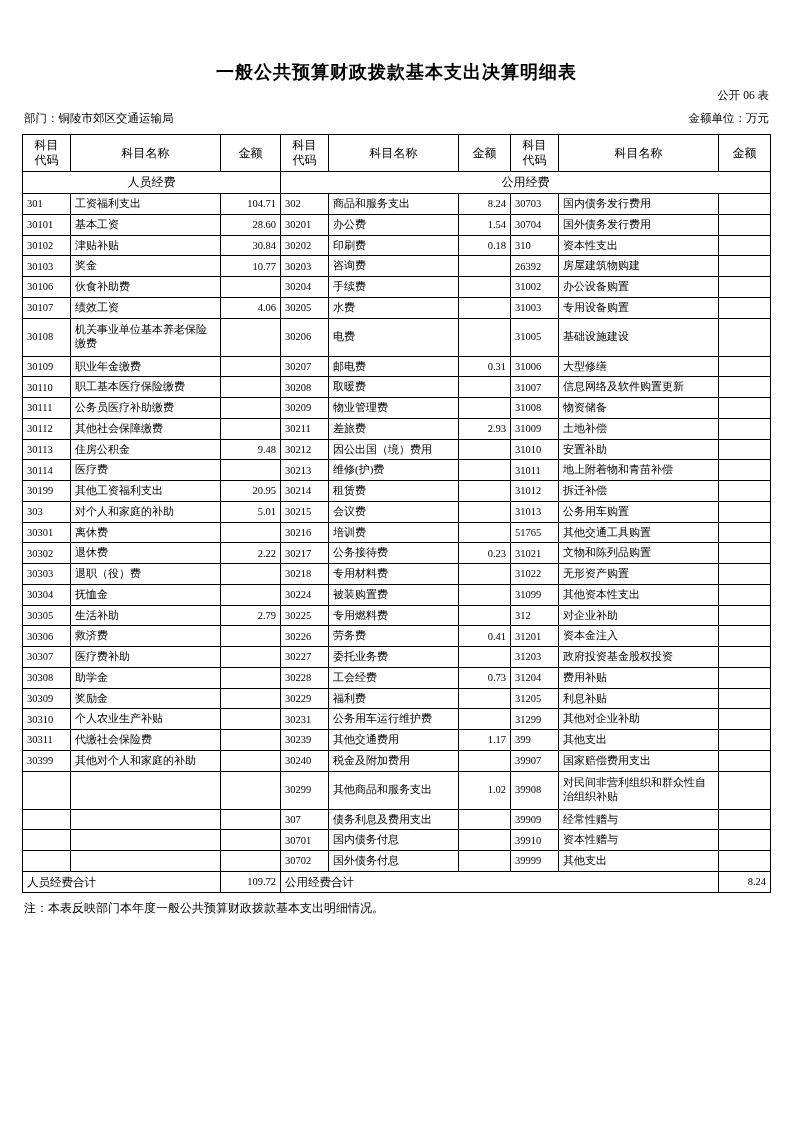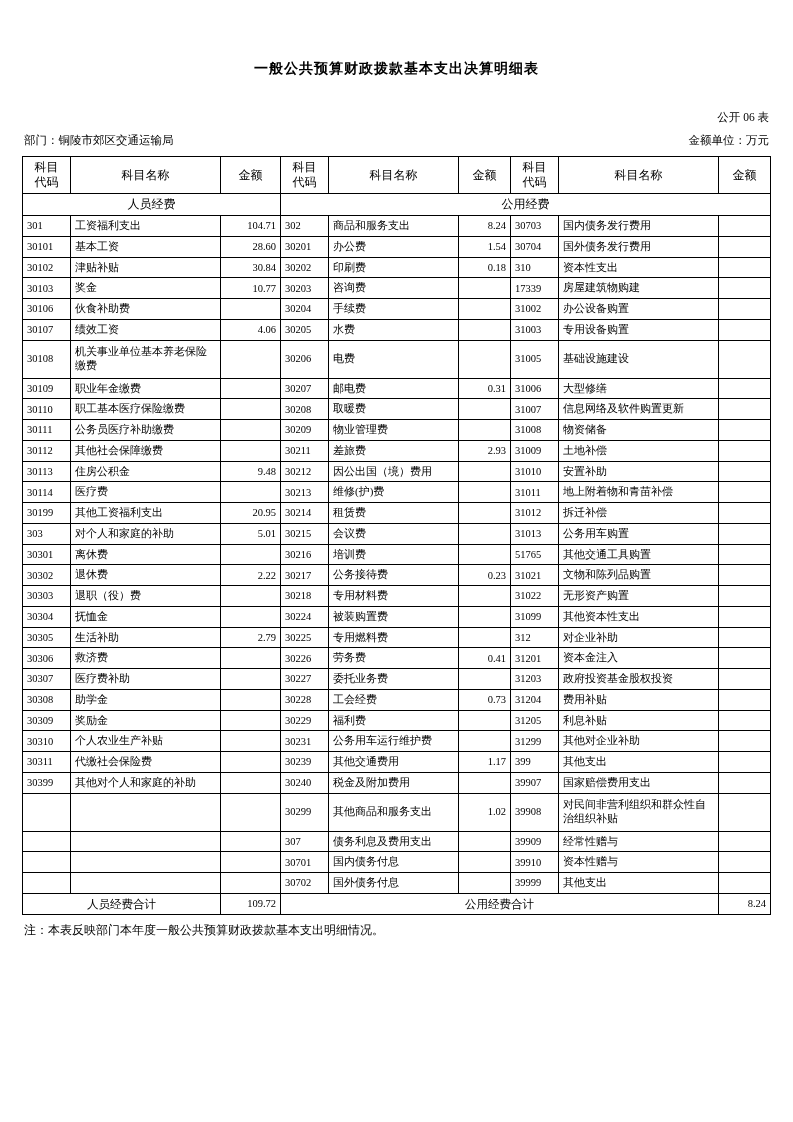--- a/index.html
+++ b/index.html
@@ -16,25 +16,25 @@
   }
   .page {
     width: 793px;
     height: 1122px;
     box-sizing: border-box;
     padding: 42px 22px 0 22px;
     position: relative;
   }
   .doc-title {
     text-align: center;
-    font-size: 14px;
+    font-size: 18px;
     font-weight: bold;
     letter-spacing: 1px;
     margin-top: 18px;
-    margin-bottom: 32px;
+    margin-bottom: 4px;
     font-family: Liberation Sans, sans-serif;
   }
   .meta-right {
     text-align: right;
     font-size: 11.5px;
     margin-right: 2px;
     margin-bottom: 8px;
   }
   .meta-row {
     display: flex;
@@ -81,21 +81,21 @@
   }
   .amt {
     text-align: right;
     font-size: 10.5px;
     white-space: nowrap;
   }
   .bold {
     font-weight: bold;
   }
   .total-label {
-    text-align: center;
+    text-align: left;
     font-weight: bold;
     font-size: 11.5px;
   }
   .note {
     font-size: 12px;
     margin-top: 7px;
     padding-left: 2px;
   }
   .tall2 {
     height: 38px;
@@ -189,21 +189,21 @@
           <td class="name bold">资本性支出</td>
           <td class="amt bold"></td>
         </tr>
         <tr>
           <td class="code">30103</td>
           <td class="name">奖金</td>
           <td class="amt">10.77</td>
           <td class="code">30203</td>
           <td class="name">咨询费</td>
           <td class="amt"></td>
-          <td class="code">17339</td>
+          <td class="code">26392</td>
           <td class="name">房屋建筑物购建</td>
           <td class="amt"></td>
         </tr>
         <tr>
           <td class="code">30106</td>
           <td class="name">伙食补助费</td>
           <td class="amt"></td>
           <td class="code">30204</td>
           <td class="name">手续费</td>
           <td class="amt"></td>

